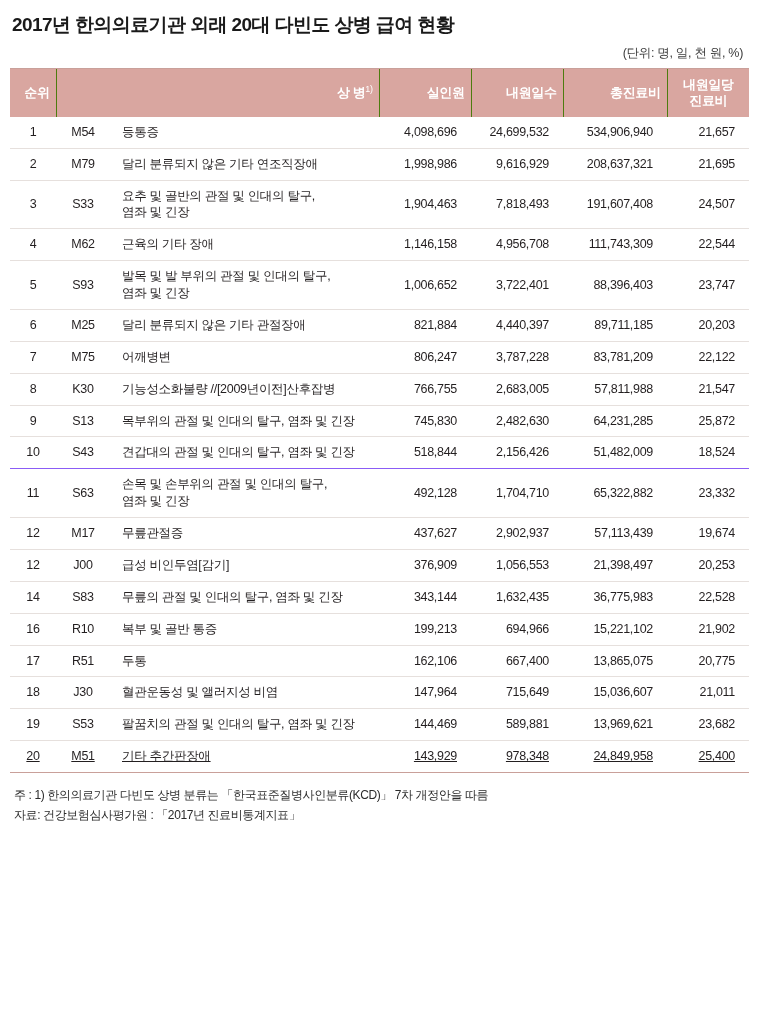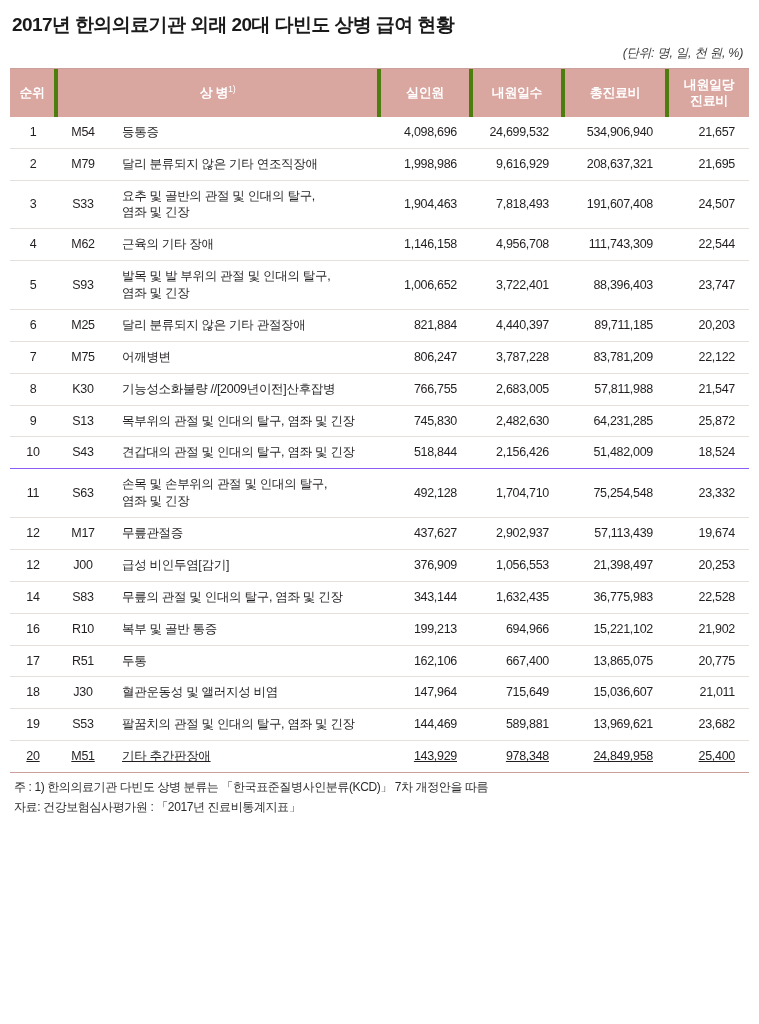--- a/index.html
+++ b/index.html
@@ -28,41 +28,41 @@
     color: #1a1a1a;
     margin: 4px 0 0 2px;
     line-height: 1.2;
   }
   .unit-note {
     text-align: right;
     font-size: 12.5px;
     color: #3b3b3b;
     margin: 8px 6px 6px 0;
     letter-spacing: -0.3px;
-    font-style: italic;
   }
   table.data {
     border-collapse: collapse;
     width: 739px;
     margin: 0 auto;
     table-layout: fixed;
   }
   table.data th {
     background: #d9a6a0;
     color: #ffffff;
     font-size: 13px;
     font-weight: bold;
     letter-spacing: -0.4px;
     height: 44px;
     padding: 2px 6px;
     border: none;
     line-height: 1.2;
   }
   table.data th.th-sep {
-    border-right: 4px solid #4d7c0f;
+    border-right: 1px solid #4d7c0f;
+    text-align: right;
   }
   table.data td {
     font-size: 12.5px;
     color: #231f20;
     border-bottom: 1px solid #e6e0dd;
     padding: 7px 8px;
     letter-spacing: -0.3px;
     line-height: 1.35;
     vertical-align: middle;
   }
@@ -80,21 +80,21 @@
     font-weight: normal;
   }
   table.data tbody tr.group-end td {
     border-bottom: 1px solid #8b5cf6;
   }
   table.data tbody tr:last-child td {
     border-bottom: 1px solid #c9a09a;
     text-decoration: underline;
   }
   .foot {
-    margin: 4px 4px 0 4px;
+    margin: 12px 4px 0 4px;
     font-size: 12px;
     color: #2b2b2b;
     line-height: 1.7;
     letter-spacing: -0.4px;
   }
   .head-wrap {
     border-top: 1px solid #c9a09a;
   }
 </style>
 </head>
@@ -222,21 +222,21 @@
             <td class="c-num2">2,156,426</td>
             <td class="c-num3">51,482,009</td>
             <td class="c-num4">18,524</td>
           </tr>
           <tr>
             <td class="c-rank">11</td>
             <td class="c-code">S63</td>
             <td class="c-name">손목 및 손부위의 관절 및 인대의 탈구,<br>염좌 및 긴장</td>
             <td class="c-num">492,128</td>
             <td class="c-num2">1,704,710</td>
-            <td class="c-num3">75,254,548</td>
+            <td class="c-num3">65,322,882</td>
             <td class="c-num4">23,332</td>
           </tr>
           <tr>
             <td class="c-rank">12</td>
             <td class="c-code">M17</td>
             <td class="c-name">무릎관절증</td>
             <td class="c-num">437,627</td>
             <td class="c-num2">2,902,937</td>
             <td class="c-num3">57,113,439</td>
             <td class="c-num4">19,674</td>

